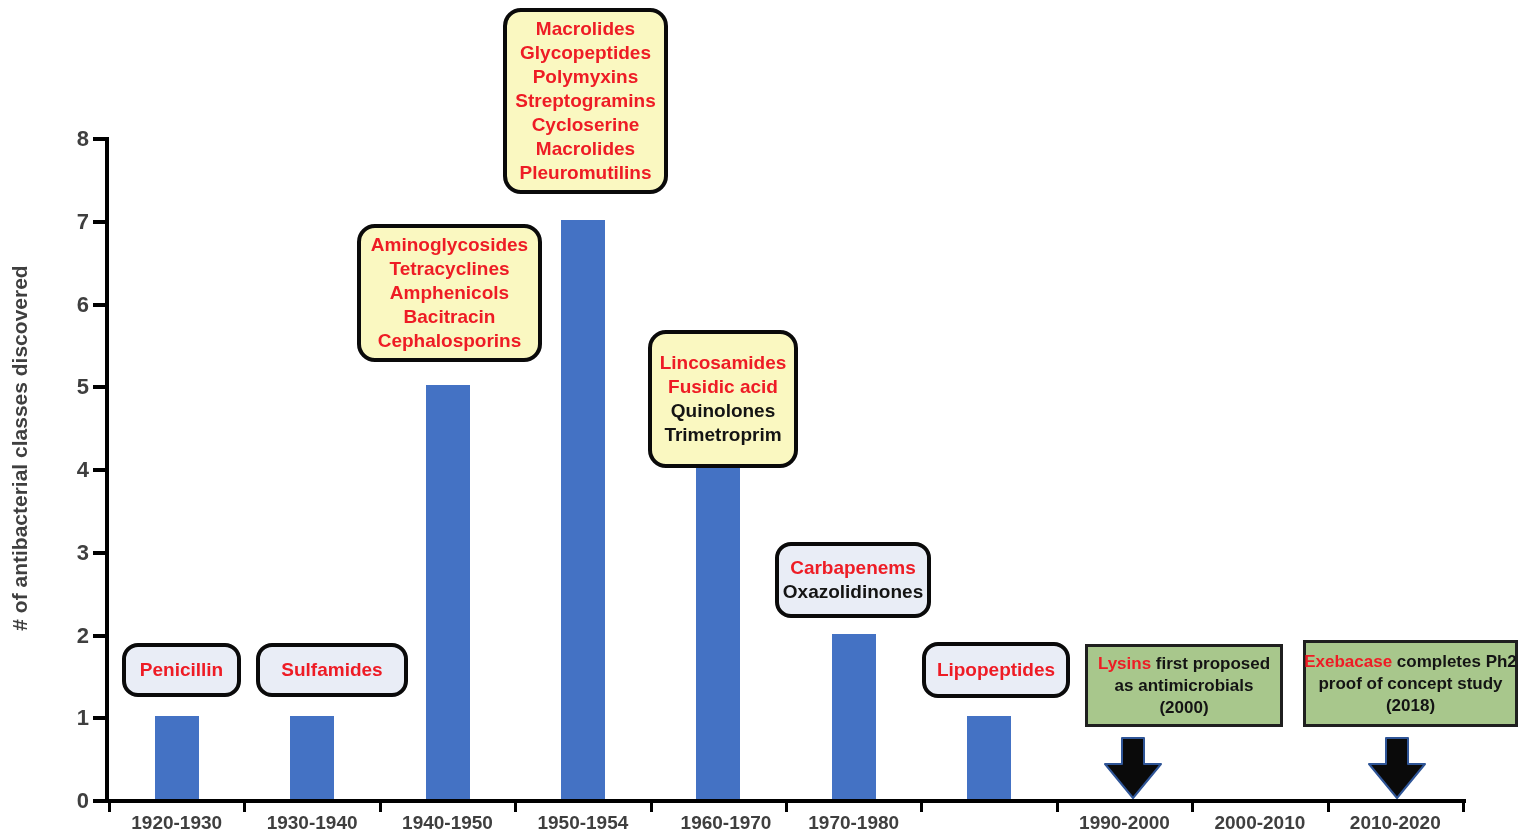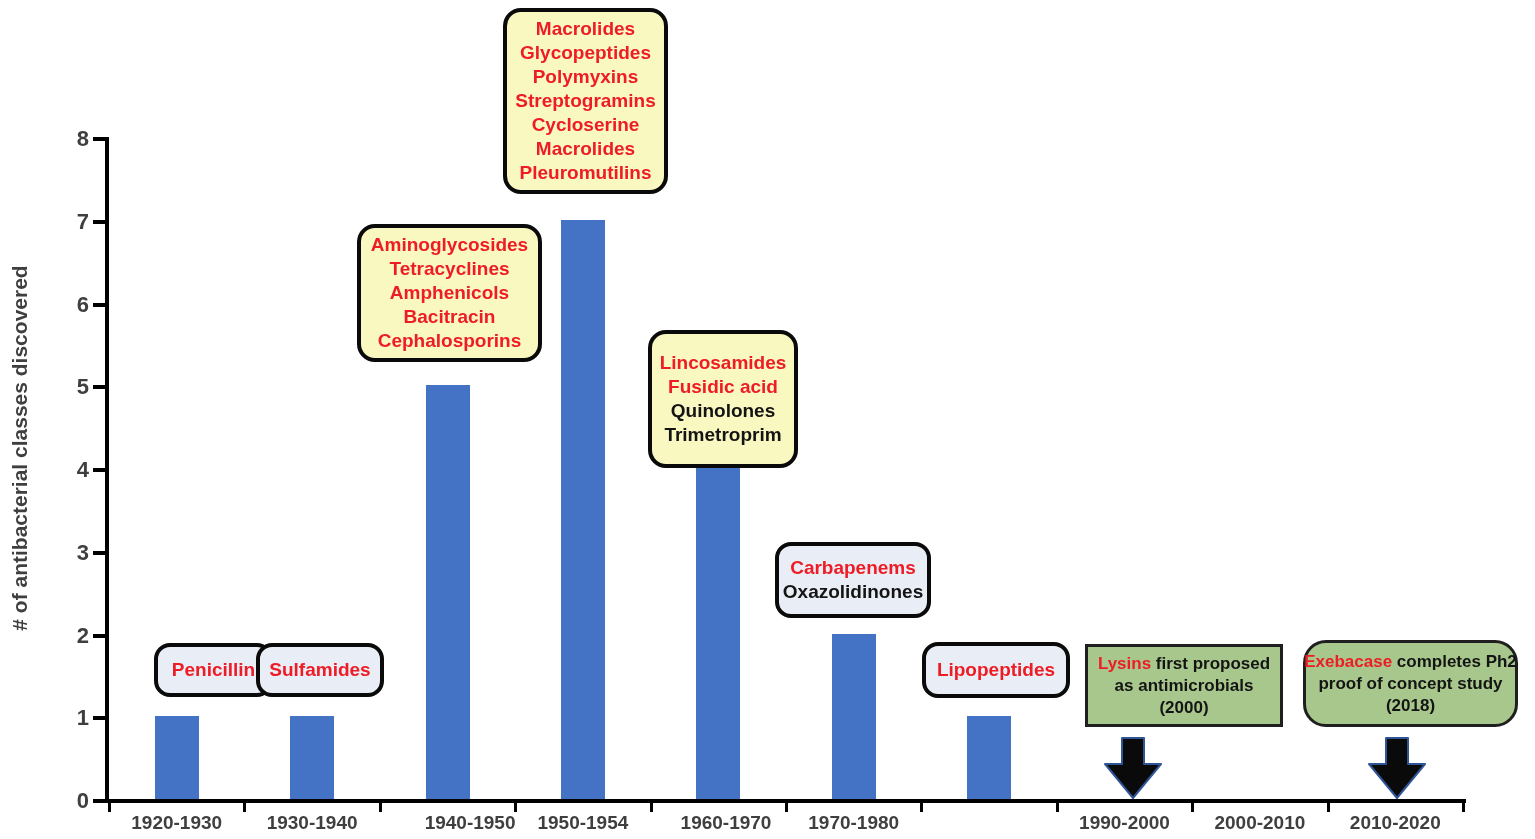--- a/index.html
+++ b/index.html
@@ -77,39 +77,39 @@
       <div class="tick" style="left: 514.2px; top: 803px; width: 3px; height: 9px;"></div>
       <div class="tick" style="left: 649.6px; top: 803px; width: 3px; height: 9px;"></div>
       <div class="tick" style="left: 785px; top: 803px; width: 3px; height: 9px;"></div>
       <div class="tick" style="left: 920.4px; top: 803px; width: 3px; height: 9px;"></div>
       <div class="tick" style="left: 1055.8px; top: 803px; width: 3px; height: 9px;"></div>
       <div class="tick" style="left: 1191.2px; top: 803px; width: 3px; height: 9px;"></div>
       <div class="tick" style="left: 1326.6px; top: 803px; width: 3px; height: 9px;"></div>
       <div class="tick" style="left: 1462px; top: 803px; width: 3px; height: 9px;"></div>
       <div class="xtick-label" style="left: 108.7px; top: 811px; width: 136px;">1920-1930</div>
       <div class="xtick-label" style="left: 244.1px; top: 811px; width: 136px;">1930-1940</div>
-      <div class="xtick-label" style="left: 379.5px; top: 811px; width: 136px; text-align: right;">1940-1950</div>
+      <div class="xtick-label" style="left: 379.5px; top: 811px; width: 136px;">1940-1950</div>
       <div class="xtick-label" style="left: 514.9px; top: 811px; width: 136px;">1950-1954</div>
       <div class="xtick-label" style="left: 658px; top: 811px; width: 136px;">1960-1970</div>
       <div class="xtick-label" style="left: 785.7px; top: 811px; width: 136px;">1970-1980</div>
       <div class="xtick-label" style="left: 921.1px; top: 811px; width: 136px; margin-top: 46px;">1980-1990</div>
       <div class="xtick-label" style="left: 1056.5px; top: 811px; width: 136px;">1990-2000</div>
       <div class="xtick-label" style="left: 1191.9px; top: 811px; width: 136px;">2000-2010</div>
       <div class="xtick-label" style="left: 1327.3px; top: 811px; width: 136px;">2010-2020</div>
       <div class="bar" style="left: 154.7px; top: 716.25px; width: 44px; height: 82.75px;"></div>
       <div class="bar" style="left: 290.1px; top: 716.25px; width: 44px; height: 82.75px;"></div>
       <div class="bar" style="left: 425.5px; top: 385.25px; width: 44px; height: 413.75px;"></div>
       <div class="bar" style="left: 560.9px; top: 219.75px; width: 44px; height: 579.25px;"></div>
       <div class="bar" style="left: 696.3px; top: 468px; width: 44px; height: 331px;"></div>
       <div class="bar" style="left: 831.7px; top: 633.5px; width: 44px; height: 165.5px;"></div>
       <div class="bar" style="left: 967.1px; top: 716.25px; width: 44px; height: 82.75px;"></div>
-      <div class="callout gray" style="left: 122px; top: 643px; width: 119px; height: 54px; margin-left: 32px;">
+      <div class="callout gray" style="left: 122px; top: 643px; width: 119px; height: 54px;">
         <div class="line"><span class="seg red">Penicillin</span></div>
       </div>
-      <div class="callout gray" style="left: 256px; top: 643px; width: 128px; height: 54px;">
+      <div class="callout gray" style="left: 256px; top: 643px; width: 152px; height: 54px;">
         <div class="line"><span class="seg red">Sulfamides</span></div>
       </div>
       <div class="callout yellow" style="left: 357px; top: 224px; width: 185px; height: 138px;">
         <div class="line"><span class="seg red">Aminoglycosides</span></div>
         <div class="line"><span class="seg red">Tetracyclines</span></div>
         <div class="line"><span class="seg red">Amphenicols</span></div>
         <div class="line"><span class="seg red">Bacitracin</span></div>
         <div class="line"><span class="seg red">Cephalosporins</span></div>
       </div>
       <div class="callout yellow" style="left: 503px; top: 8px; width: 165px; height: 186px;">
@@ -132,21 +132,21 @@
         <div class="line"><span class="seg dark">Oxazolidinones</span></div>
       </div>
       <div class="callout gray" style="left: 922px; top: 642px; width: 148px; height: 56px;">
         <div class="line"><span class="seg red">Lipopeptides</span></div>
       </div>
       <div class="callout green" style="left: 1085px; top: 644px; width: 198px; height: 83px;">
         <div class="line"><span class="seg red">Lysins </span><span class="seg dark">first proposed</span></div>
         <div class="line"><span class="seg dark">as antimicrobials</span></div>
         <div class="line"><span class="seg dark">(2000)</span></div>
       </div>
-      <div class="callout green" style="left: 1303px; top: 640px; width: 215px; height: 87px; border-radius: 23px;">
+      <div class="callout green" style="left: 1303px; top: 640px; width: 215px; height: 87px;">
         <div class="line"><span class="seg red">Exebacase </span><span class="seg dark">completes Ph2</span></div>
         <div class="line"><span class="seg dark">proof of concept study</span></div>
         <div class="line"><span class="seg dark">(2018)</span></div>
       </div>
       <div class="arrow" style="left: 1104px; top: 737px; width: 58px; height: 62px;"><svg width="58" height="62" viewBox="0 0 58 62">
           <polygon points="18,1 40,1 40,27 57,27 29,61 1,27 18,27" fill="#0a0a0a" stroke="#2f5597" stroke-width="2" stroke-linejoin="round"></polygon>
         </svg></div>
       <div class="arrow" style="left: 1368px; top: 737px; width: 58px; height: 62px;"><svg width="58" height="62" viewBox="0 0 58 62">
           <polygon points="18,1 40,1 40,27 57,27 29,61 1,27 18,27" fill="#0a0a0a" stroke="#2f5597" stroke-width="2" stroke-linejoin="round"></polygon>
         </svg></div>

